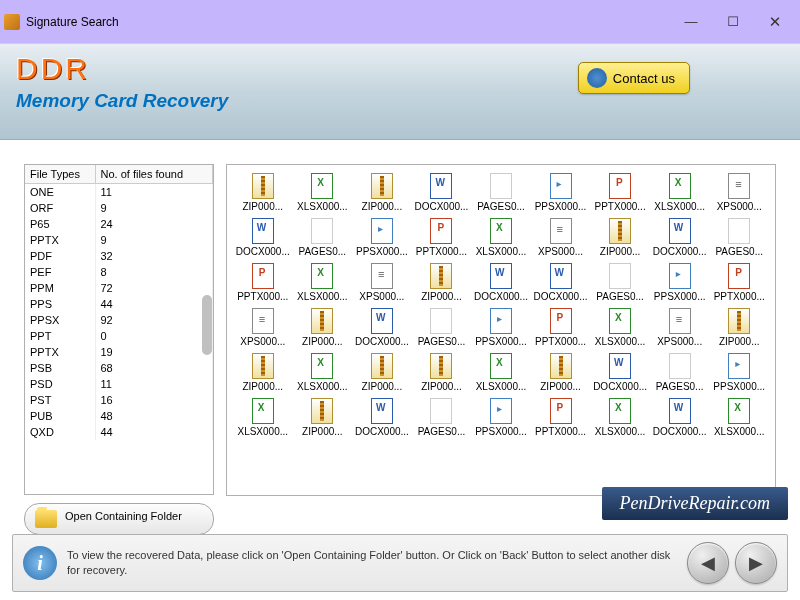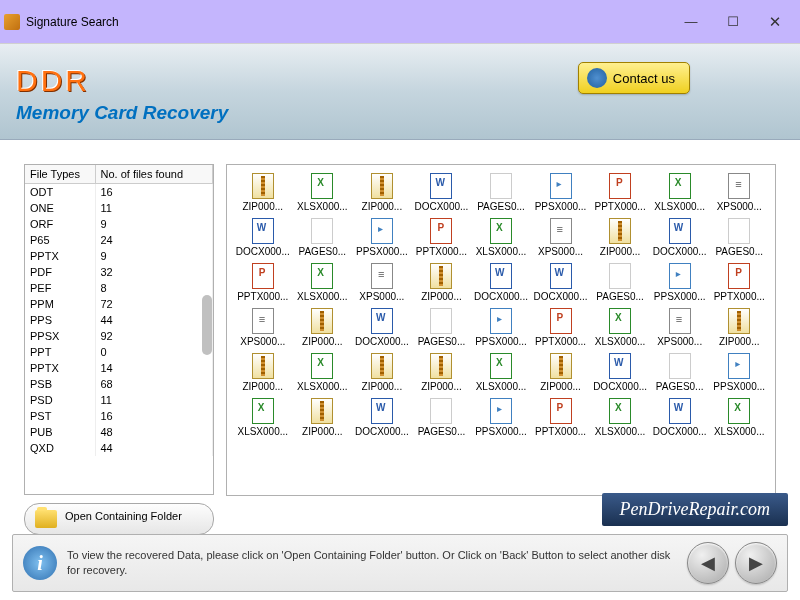--- a/index.html
+++ b/index.html
@@ -3,21 +3,21 @@
 <meta charset="utf-8">
 <style>
 * { box-sizing: border-box; margin: 0; padding: 0; }
 body { font-family: Tahoma, Arial, sans-serif; font-size: 11px; background: #fff; width: 800px; height: 600px; overflow: hidden; }
 .titlebar { height: 44px; background: #c4b5fd; border-bottom: 1px solid #d0d0d0; display: flex; align-items: center; padding: 0 4px; }
 .titlebar .app-icon { width: 16px; height: 16px; background: linear-gradient(135deg,#e8a030,#c07010); border-radius: 2px; margin-right: 6px; }
 .titlebar .title { flex: 1; font-size: 12px; }
 .titlebar .win-btn { width: 42px; height: 24px; display: flex; align-items: center; justify-content: center; font-size: 13px; color: #333; cursor: pointer; }
 .titlebar .win-btn.close { font-size: 15px; }
 .header { height: 96px; background: linear-gradient(180deg,#e8eef2 0%,#c5d5de 50%,#b0c5d0 100%); position: relative; border-bottom: 1px solid #9ab; padding: 8px 16px; }
-.logo { font-family: Impact, sans-serif; font-size: 30px; letter-spacing: 3px; color: #ff7010; text-shadow: -1px -1px 0 #fff,1px 1px 0 #803000; margin-top: 12px; }
+.logo { font-family: Impact, sans-serif; font-size: 30px; letter-spacing: 3px; color: #ff7010; text-shadow: -1px -1px 0 #fff,1px 1px 0 #803000; }
 .subtitle { font-family: Arial; font-size: 19px; font-weight: bold; font-style: italic; color: #0070c0; margin-top: 4px; }
 .contact-btn { position: absolute; right: 110px; top: 18px; background: linear-gradient(180deg,#fff090,#f0d020); border: 1px solid #a08000; border-radius: 5px; padding: 5px 14px 5px 8px; display: flex; align-items: center; font-size: 13px; cursor: pointer; box-shadow: 0 1px 2px rgba(0,0,0,.2); }
 .contact-btn .ci { width: 20px; height: 20px; background: radial-gradient(circle,#5090d0,#2060a0); border-radius: 50%; margin-right: 6px; }
 .main { display: flex; padding: 24px; gap: 12px; height: 380px; }
 .panel { border: 1px solid #b0b0b0; background: #fff; }
 .left-panel { width: 190px; display: flex; flex-direction: column; }
 .table-wrap { flex: 1; overflow: hidden; position: relative; }
 .table-wrap table { width: 100%; border-collapse: collapse; font-size: 11px; }
 .table-wrap th { text-align: left; padding: 3px 5px; border-right: 1px solid #ccc; border-bottom: 1px solid #ccc; background: #f8f8f8; font-weight: normal; }
 .table-wrap td { padding: 2px 5px; border-right: 1px solid #eee; }
@@ -37,21 +37,21 @@
 .ic.xlsx::after { content: 'X'; position: absolute; top: 3px; left: 5px; color: #2a8a2a; font-weight: bold; font-size: 10px; }
 .ic.docx { background: #fff; border: 1px solid #2a5aaa; }
 .ic.docx::after { content: 'W'; position: absolute; top: 3px; left: 4px; color: #2a5aaa; font-weight: bold; font-size: 10px; }
 .ic.pptx { background: #fff; border: 1px solid #c04020; }
 .ic.pptx::after { content: 'P'; position: absolute; top: 3px; left: 6px; color: #c04020; font-weight: bold; font-size: 10px; }
 .ic.ppsx { background: #fff; border: 1px solid #4080c0; }
 .ic.ppsx::after { content: '▸'; position: absolute; top: 4px; left: 6px; color: #4080c0; font-size: 10px; }
 .ic.pages { background: #fff; border: 1px solid #ccc; }
 .ic.xps { background: #fff; border: 1px solid #888; }
 .ic.xps::after { content: '≡'; position: absolute; top: 4px; left: 6px; color: #555; font-size: 11px; }
-.brand-bar { position: absolute; right: 12px; bottom: 74px; background: linear-gradient(180deg,#3a5a8a,#1a3050); color: #fff; font-style: italic; font-family: Georgia,serif; font-size: 18px; padding: 6px 18px; border-radius: 2px; }
+.brand-bar { position: absolute; right: 12px; bottom: 80px; background: linear-gradient(180deg,#3a5a8a,#1a3050); color: #fff; font-style: italic; font-family: Georgia,serif; font-size: 18px; padding: 6px 18px; border-radius: 2px; }
 .footer { position: absolute; left: 12px; right: 12px; bottom: 8px; height: 58px; border: 1px solid #b0b0b0; background: linear-gradient(180deg,#f5f5f5,#e8e8e8); display: flex; align-items: center; padding: 0 10px; border-radius: 2px; }
 .info-icon { width: 34px; height: 34px; border-radius: 50%; background: radial-gradient(circle,#80c0f0,#3070b0); display: flex; align-items: center; justify-content: center; color: #fff; font-family: Georgia; font-style: italic; font-weight: bold; font-size: 20px; margin-right: 10px; }
 .info-text { flex: 1; font-size: 11px; line-height: 1.35; color: #333; }
 .nav-btn { width: 42px; height: 42px; border-radius: 50%; background: radial-gradient(circle at 35% 30%,#f0f0f0,#a8a8a8); border: 1px solid #888; display: flex; align-items: center; justify-content: center; font-size: 18px; color: #444; margin-left: 6px; cursor: pointer; box-shadow: inset 0 1px 2px #fff, 0 1px 2px rgba(0,0,0,.2); }
 </style>
 </head>
 <body>
 
 <div class="titlebar">
   <div class="app-icon"></div>
@@ -79,24 +79,20 @@
               <tr>
             <th style="width:70px">File Types</th>
             <th>No. of files found</th>
           </tr>
             </thead>
         </table>
         <div class="scroll-body">
           <table>
               <tbody id="ft-body">
                 <tr>
-                  <td style="width:70px">ODT</td>
-                  <td>16</td>
-                </tr>
-                <tr>
                   <td style="width:70px">ONE</td>
                   <td>11</td>
                 </tr>
                 <tr>
                   <td style="width:70px">ORF</td>
                   <td>9</td>
                 </tr>
                 <tr>
                   <td style="width:70px">P65</td>
                   <td>24</td>
@@ -124,21 +120,21 @@
                 <tr>
                   <td style="width:70px">PPSX</td>
                   <td>92</td>
                 </tr>
                 <tr>
                   <td style="width:70px">PPT</td>
                   <td>0</td>
                 </tr>
                 <tr>
                   <td style="width:70px">PPTX</td>
-                  <td>14</td>
+                  <td>19</td>
                 </tr>
                 <tr>
                   <td style="width:70px">PSB</td>
                   <td>68</td>
                 </tr>
                 <tr>
                   <td style="width:70px">PSD</td>
                   <td>11</td>
                 </tr>
                 <tr>

